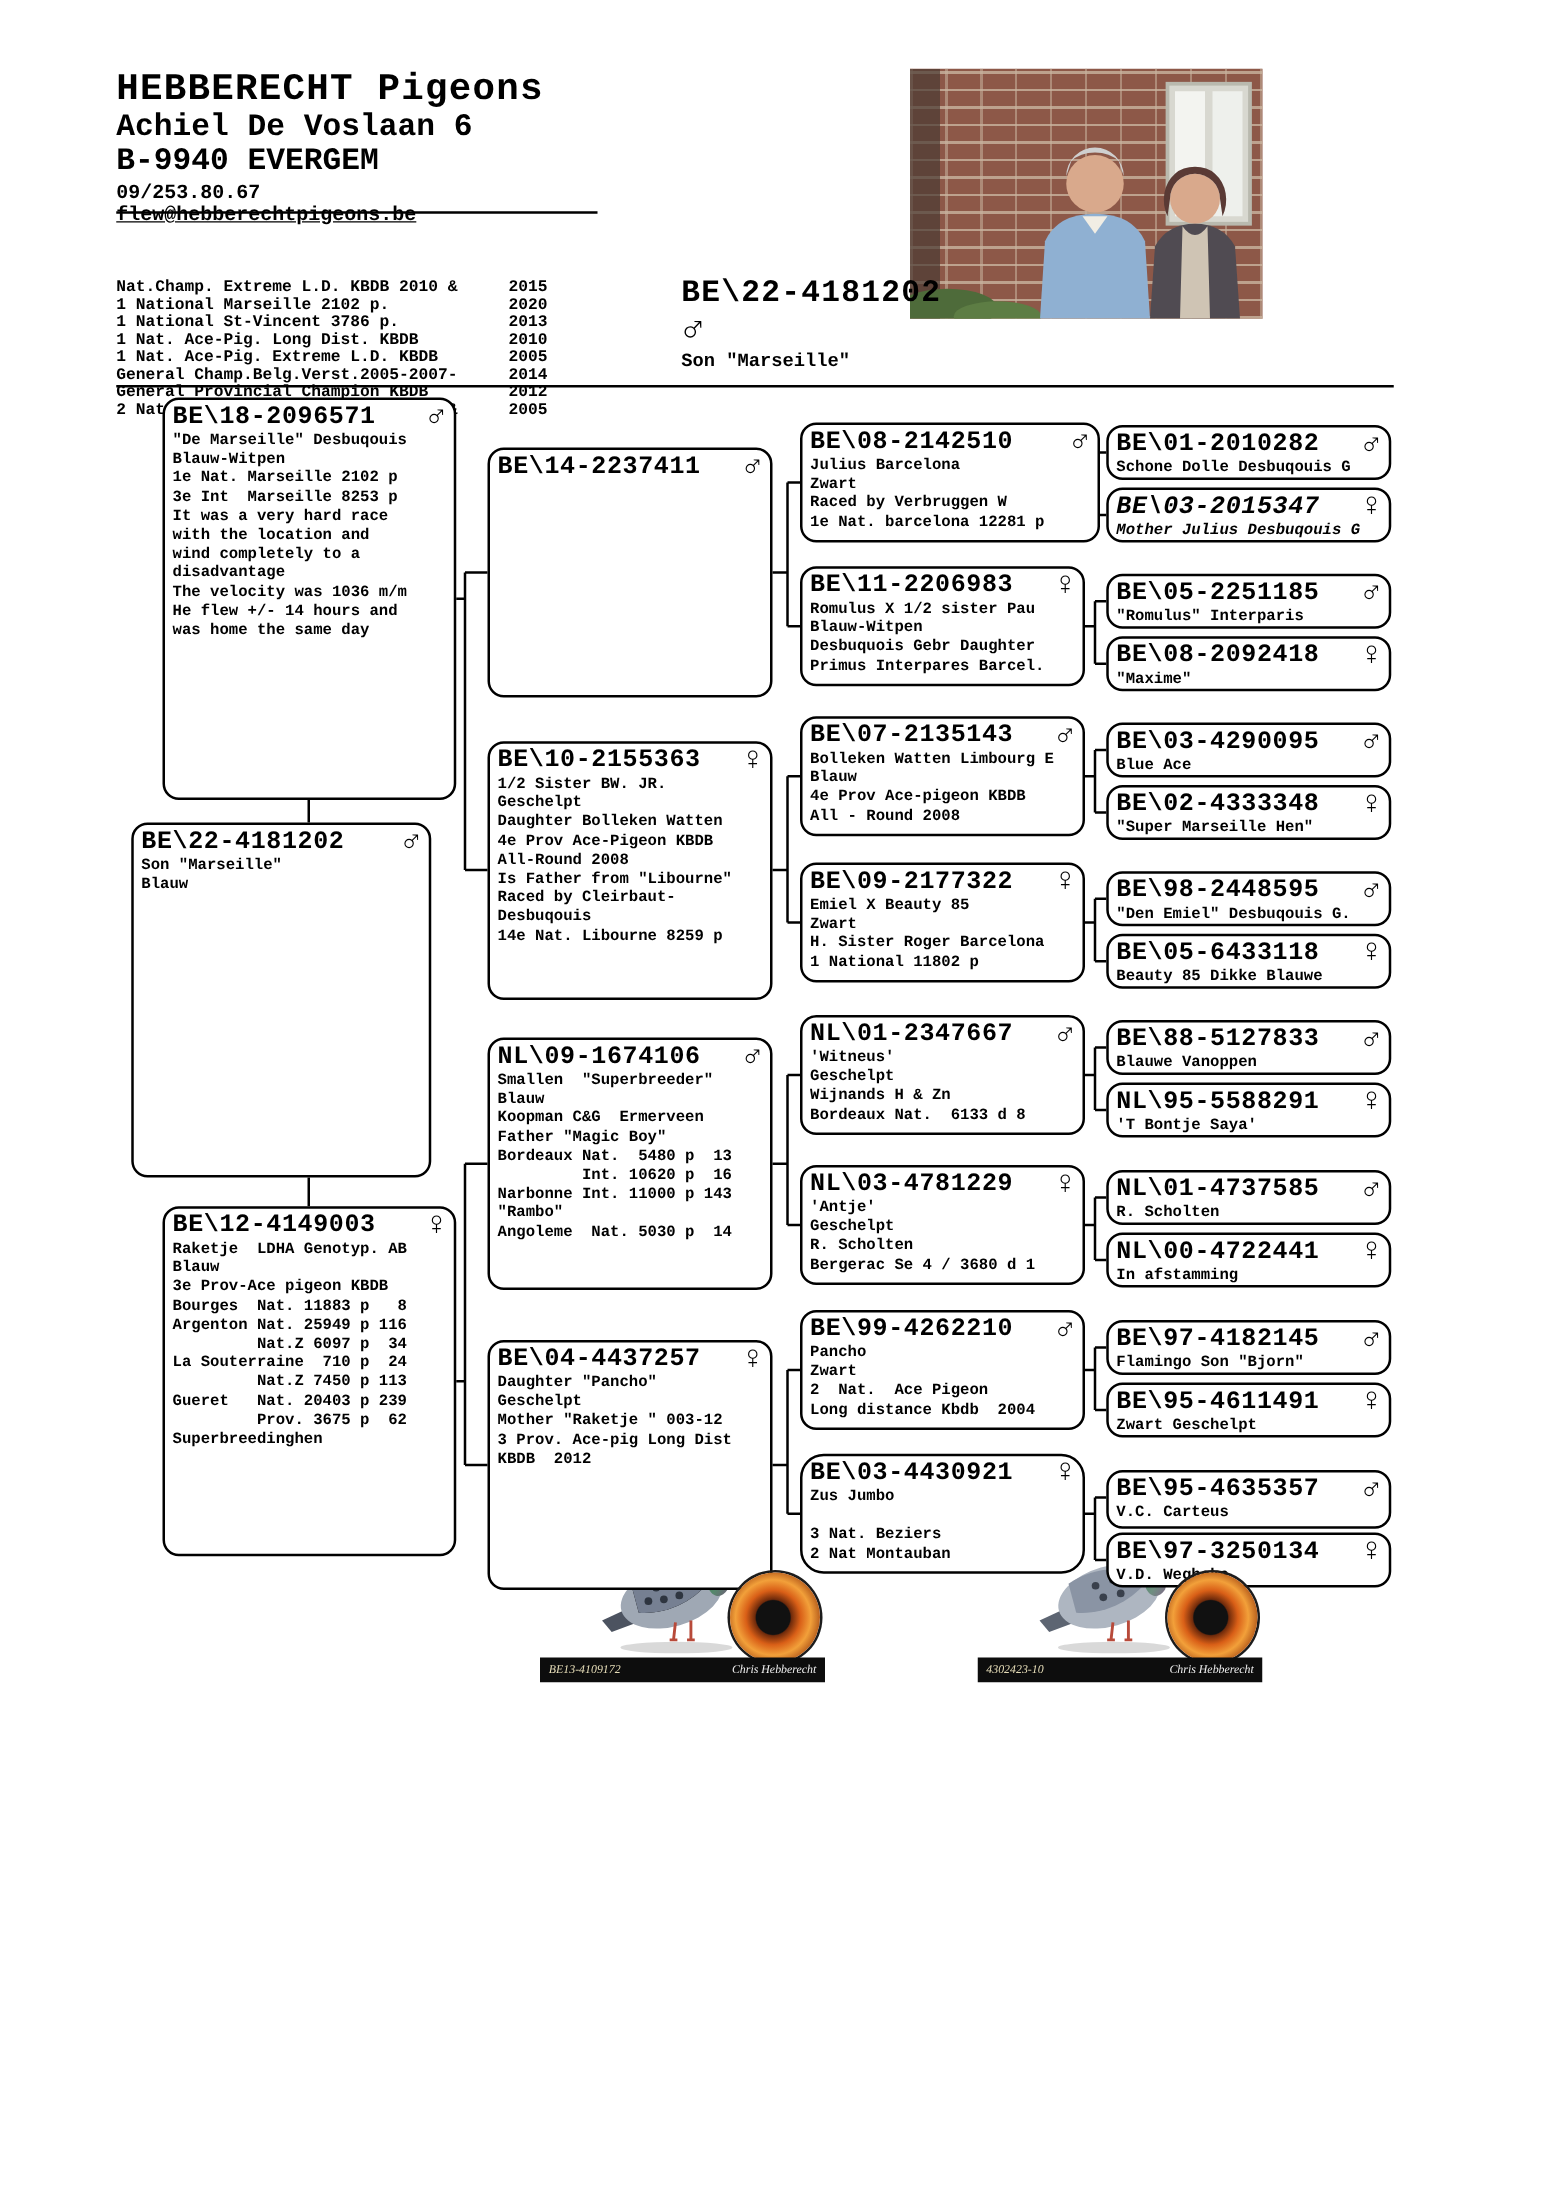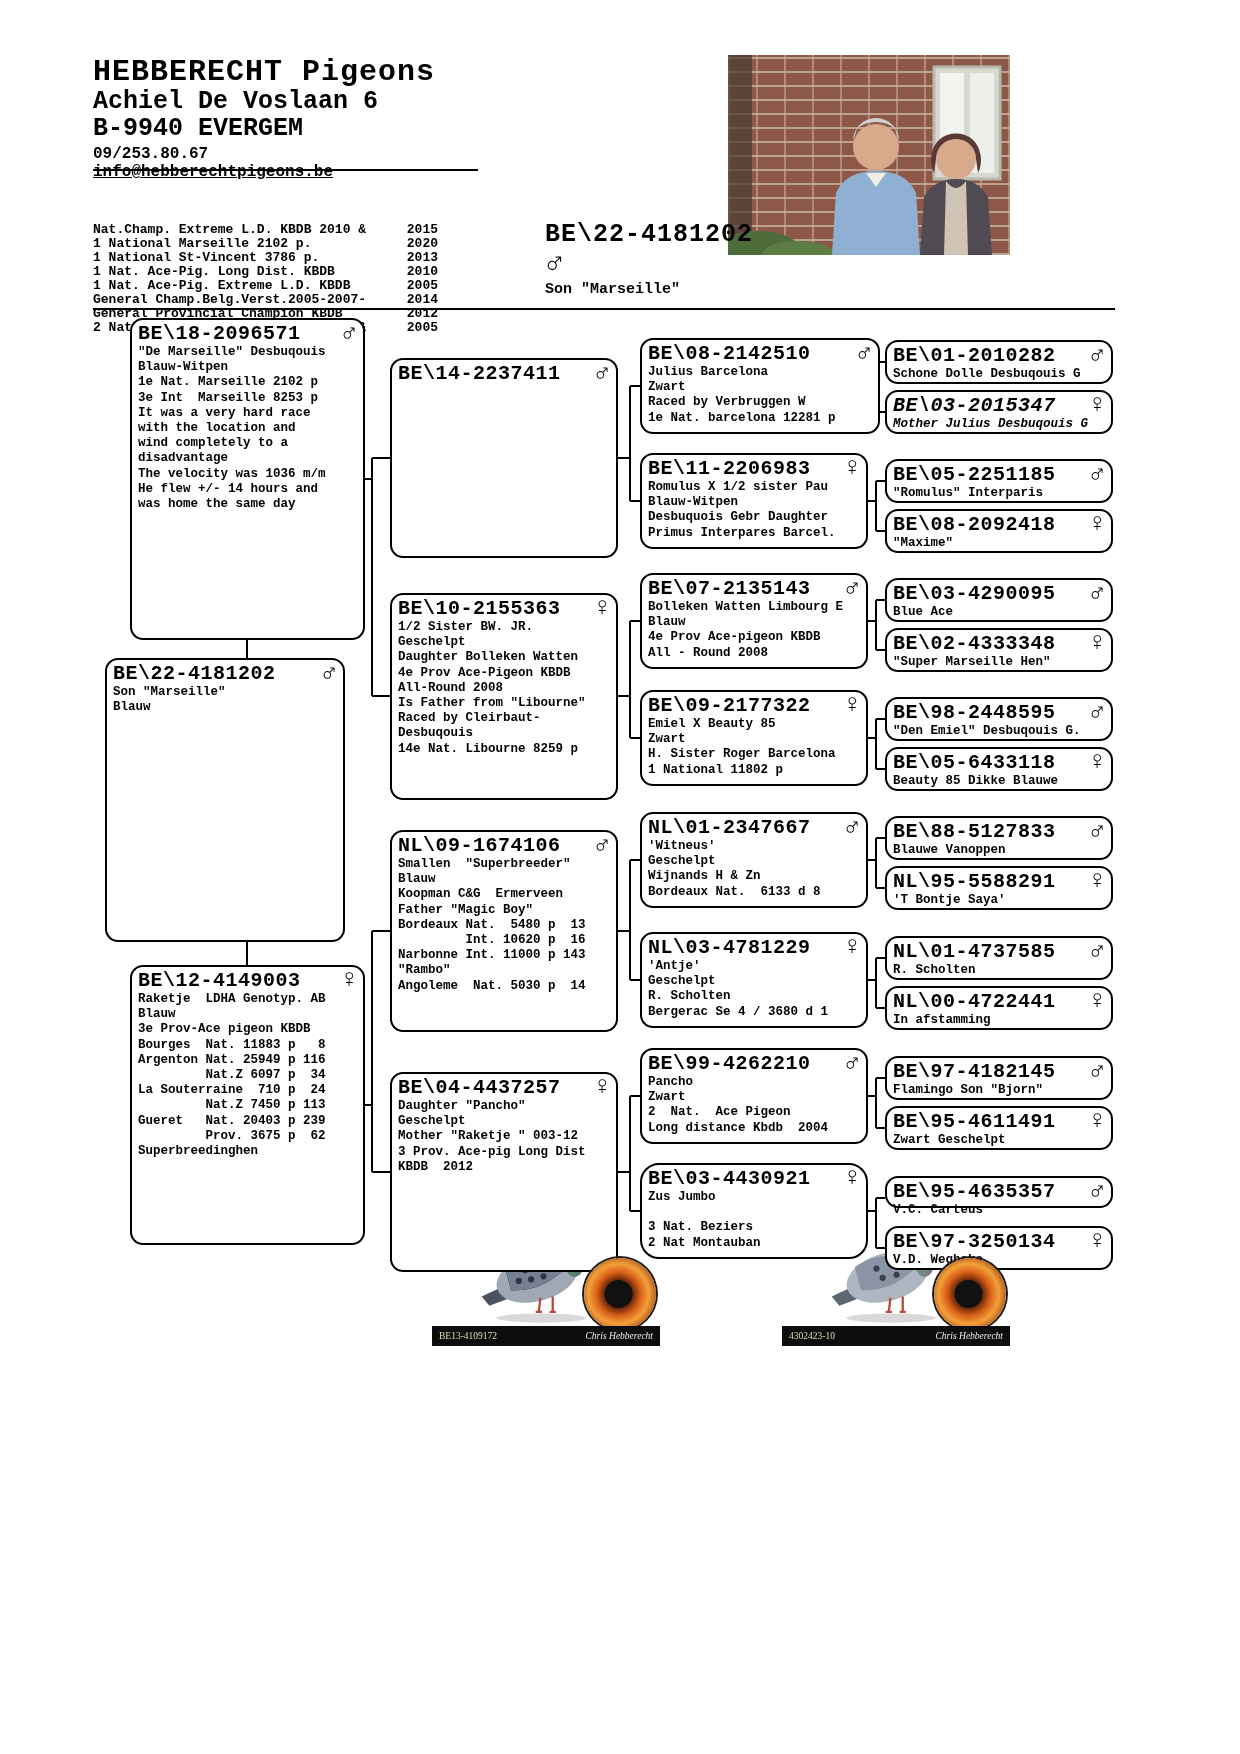--- a/index.html
+++ b/index.html
@@ -46,34 +46,34 @@
   .greek{margin-top:3px;width:66px;height:52px;opacity:.55;
          background:repeating-linear-gradient(0deg,#777 0 1px,transparent 1px 6px);}
   .pigeon{position:absolute;left:28px;top:12px;}
   .eye{position:absolute;right:4px;bottom:16px;width:72px;height:72px;border-radius:50%;
        background:radial-gradient(circle at 48% 50%, #111 0 26%, #6e2a0b 28%, #d95f17 42%,
                   #f2a03a 58%, #a34712 78%, #591f06 92%, #2e1003 100%);
        box-shadow:0 0 0 2px #1c1c1c;z-index:3;}
   .card-bar{position:absolute;left:0;bottom:0;width:100%;height:20px;background:#0d0d0d;
             display:flex;justify-content:space-between;align-items:center;padding:0 7px;
             box-sizing:border-box;z-index:4;}
-  .card-ring{font-family:"Liberation Serif",serif;font-size:9.5px;color:#e6ddb8;}
+  .card-ring{font-family:"Liberation Serif",serif;font-style:italic;font-size:9.5px;color:#e6ddb8;}
   .card-credit{font-family:"Liberation Serif",serif;font-style:italic;font-size:9.5px;color:#f0f0f0;}
 </style>
 </head>
 <body>
 
 <div class="page">
 
   <div class="hdr">
     <div class="hdr-title">HEBBERECHT Pigeons</div>
     <div class="hdr-addr">Achiel De Voslaan 6</div>
     <div class="hdr-addr">B-9940 EVERGEM</div>
     <div class="hdr-phone">09/253.80.67</div>
-    <div class="hdr-email">info@hebberechtpigeons.be</div>
+    <div class="hdr-email">flew@hebberechtpigeons.be</div>
   </div>
   <div class="rule rule-email"></div>
 
   <div class="ach">
     <div class="ach-row"><span>Nat.Champ. Extreme L.D. KBDB 2010 &amp;</span><span>2015</span></div>
     <div class="ach-row"><span>1 National Marseille 2102 p.</span><span>2020</span></div>
     <div class="ach-row"><span>1 National St-Vincent 3786 p.</span><span>2013</span></div>
     <div class="ach-row"><span>1 Nat. Ace-Pig. Long Dist. KBDB</span><span>2010</span></div>
     <div class="ach-row"><span>1 Nat. Ace-Pig. Extreme L.D. KBDB</span><span>2005</span></div>
     <div class="ach-row"><span>General Champ.Belg.Verst.2005-2007-</span><span>2014</span></div>
@@ -434,21 +434,21 @@
         </div>
         <div class="plines">Flamingo Son "Bjorn"</div>
       </div>
       <div class="pbox" style="left: 885px; top: 1106px; width: 228px; height: 44px;">
         <div class="pbox-h">
           <span class="ring">BE\95-4611491</span>
           <span class="sex">♀</span>
         </div>
         <div class="plines">Zwart Geschelpt</div>
       </div>
-      <div class="pbox" style="left: 885px; top: 1176px; width: 228px; height: 32px;">
+      <div class="pbox" style="left: 885px; top: 1176px; width: 228px; height: 47px;">
         <div class="pbox-h">
           <span class="ring">BE\95-4635357</span>
           <span class="sex">♂</span>
         </div>
         <div class="plines">V.C. Carteus</div>
       </div>
       <div class="pbox" style="left: 885px; top: 1226px; width: 228px; height: 44px;">
         <div class="pbox-h">
           <span class="ring">BE\97-3250134</span>
           <span class="sex">♀</span>

